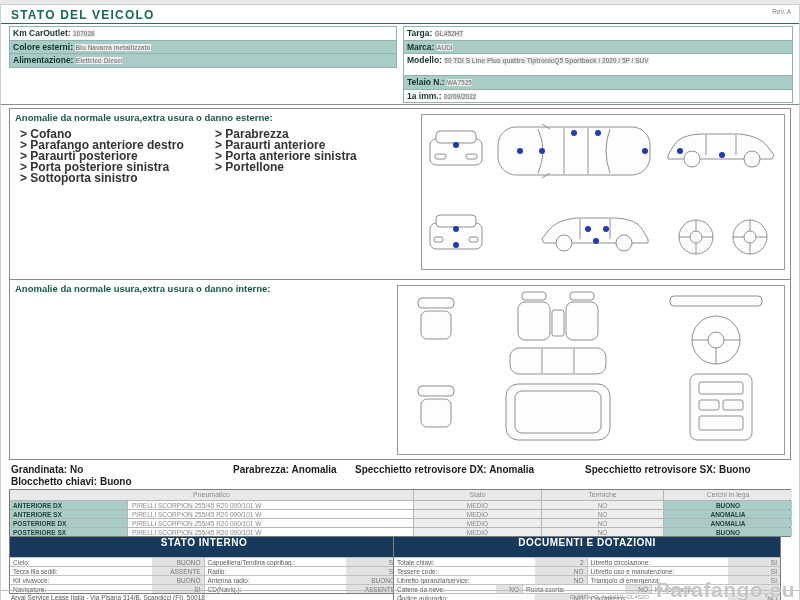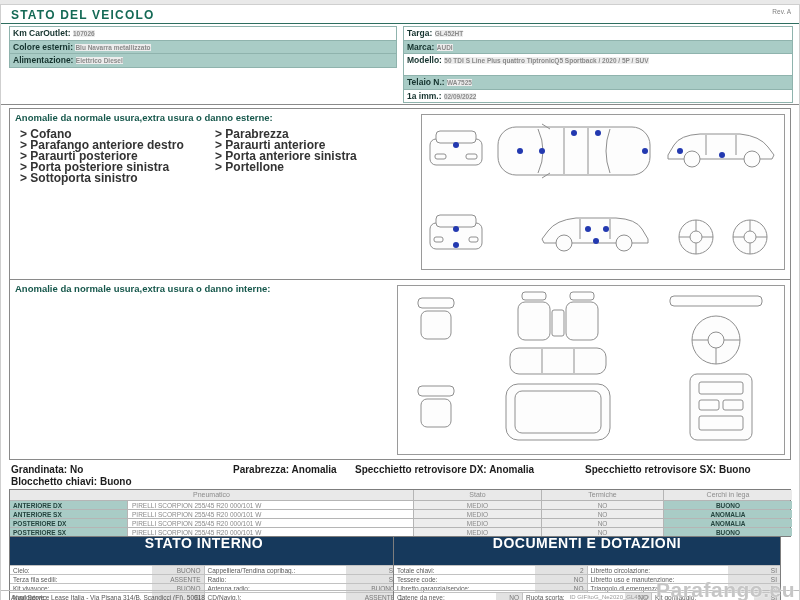--- a/index.html
+++ b/index.html
@@ -47,21 +47,21 @@
   .tc:last-child{border-right:none}
   .th{background:#e9e9e9;color:#8c8c8c;font-size:7px;text-align:center;line-height:10px}
   .pos{background:#a9ccc6;color:#24433e;font-weight:bold;font-size:6.5px;line-height:9px;padding:0 3px}
   .tyre{color:#8a8a8a;font-size:6.5px;line-height:9px;padding:0 4px}
   .val{background:#ededed;color:#8a8a8a;font-size:6.5px;text-align:center;line-height:9px}
   .cer{background:#a9ccc6;color:#24433e;font-weight:bold;font-size:6.5px;text-align:center;line-height:9px}
 
   .btable{position:absolute;top:531px;border:1px solid #7d7d7d;background:#fff}
   .btable.left{left:8px;width:390px}
   .btable.right{left:392px;width:388px}
-  .bar{height:28px;line-height:12px;background:#16395c;color:#fff;font-weight:bold;text-align:center;font-size:14px;letter-spacing:.5px}
+  .bar{height:20px;line-height:12px;background:#16395c;color:#fff;font-weight:bold;text-align:center;font-size:10px;letter-spacing:.5px}
   .prow{display:flex;height:9px;border-top:1px solid #c2c2c2}
   .pair{flex:1;display:flex;border-right:1px solid #c2c2c2;overflow:hidden}
   .pair:last-child{border-right:none}
   .pl{flex:1;color:#5a5a5a;font-size:6.5px;line-height:9px;padding:0 3px;white-space:nowrap;overflow:hidden}
   .pv{width:52px;background:#e2e2e2;color:#787878;font-size:6.5px;line-height:9px;text-align:right;padding:0 3px;white-space:nowrap}
   .triple .pv{width:26px}
 
   .footline{position:absolute;left:0;right:0;top:585px;border-top:1px solid #bbb}
   .foot-left{position:absolute;left:10px;top:589px;font-size:6.5px;color:#555}
   .foot-page{position:absolute;left:398px;top:589px;font-size:6.5px;color:#555}

